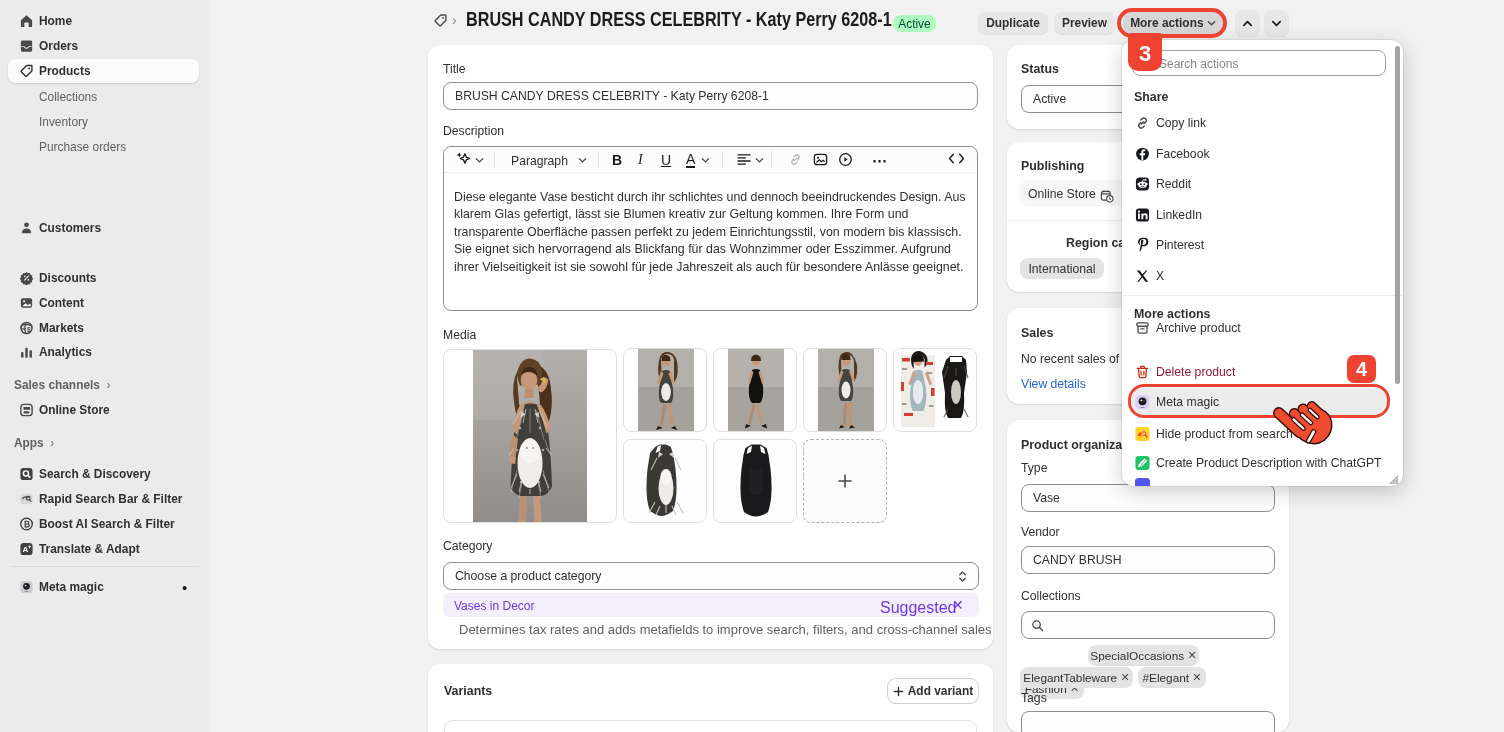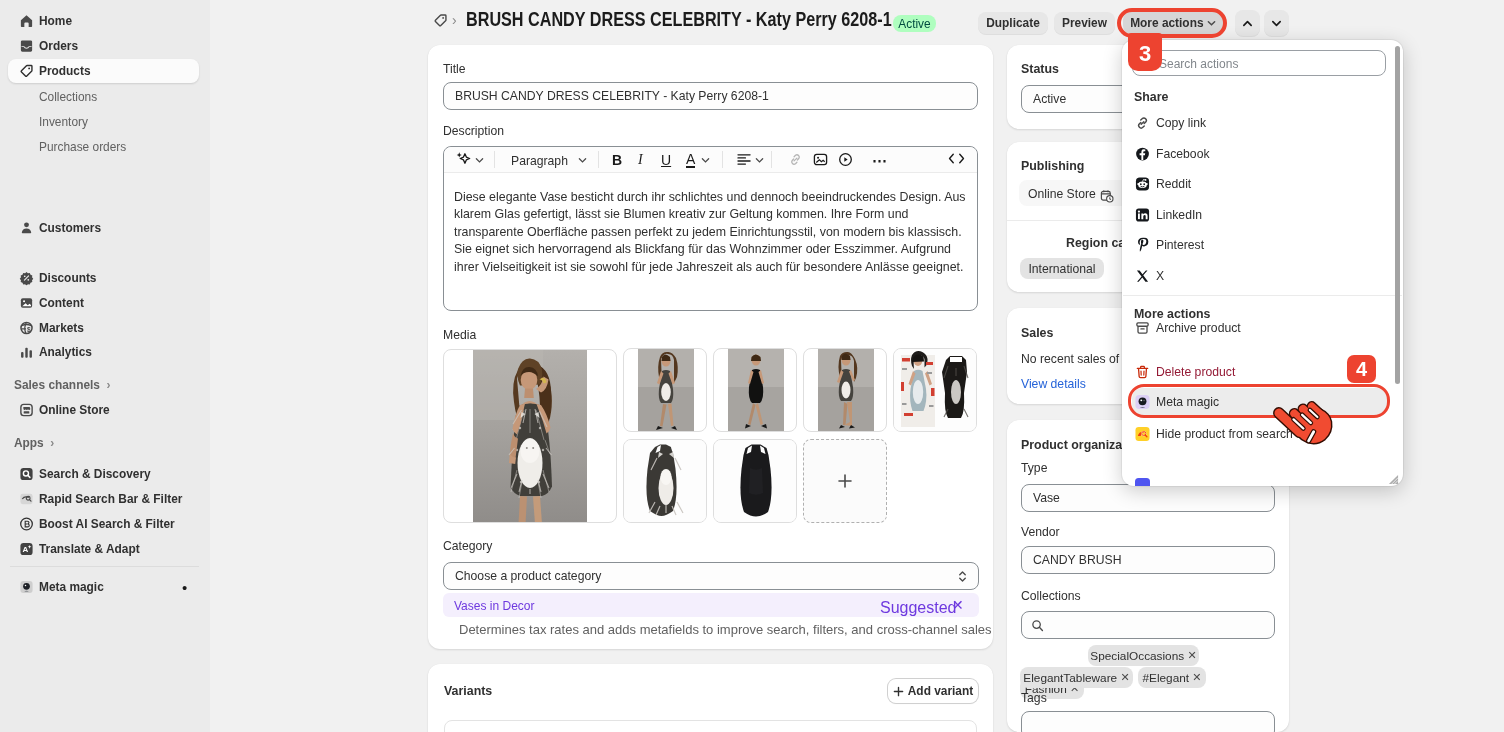--- a/index.html
+++ b/index.html
@@ -614,20 +614,30 @@
         <svg viewBox="0 0 16 16" width="15" height="15">
           <rect x="0.5" y="0.5" width="15" height="15" rx="3.5" fill="#ffd028"></rect>
           <path d="M3 10 q1 -4.5 5.5 -4.8 l3 .5 q-4 .6 -5.5 4.3 Z" fill="#f4410c"></path>
           <circle cx="9.3" cy="7.5" r="2.2" fill="none" stroke="#fff" stroke-width="1.2"></circle>
           <path d="M10.9 9.1 l1.8 1.8" stroke="#f4410c" stroke-width="1.4" stroke-linecap="round"></path>
           <circle cx="9.3" cy="7.5" r="2.2" fill="none" stroke="#f4410c" stroke-width="1"></circle>
         </svg>
       </span>
       <span class="tx">Hide product from search</span>
     </div>
+  <div class="dd-item" style="top:448px;">
+      <span class="ic">
+        <svg viewBox="0 0 16 16" width="15" height="15">
+          <rect x="0.5" y="0.5" width="15" height="15" rx="3.5" fill="#1ec262"></rect>
+          <path d="M10.2 3 L13 5.8 L6.5 12.3 L3.4 12.6 L3.7 9.5 Z" fill="#fff"></path>
+          <path d="M4.8 13.2 q4 -7 8 -9.5" fill="none" stroke="#1ec262" stroke-width=".9"></path>
+        </svg>
+      </span>
+      <span class="tx">Create Product Description with ChatGPT</span>
+    </div>
   <div class="abs" style="left:1135px; top:478px; width:15px; height:8px; border-radius:3.5px 3.5px 0 0; background:#4f55f0;"></div>
   <div class="abs" style="left:1395px; top:46px; width:5px; height:338px; background:#a3a3a3; border-radius:3px;"></div>
   <div class="abs" style="left:1388px; top:474px;">
       <svg viewBox="0 0 12 12" width="11" height="11">
         <path d="M11 1 L11 11 L1 11 Z" fill="#6a6a6a" opacity=".55"></path>
         <path d="M4 11 L11 4 M7 11 L11 7" stroke="#fff" stroke-width="1" opacity=".8"></path>
       </svg>
     </div>
 
   <div class="abs" style="left:1117px; top:8px; width:110px; height:30px; border:4px solid #ed4330; border-radius:15px;"></div>

